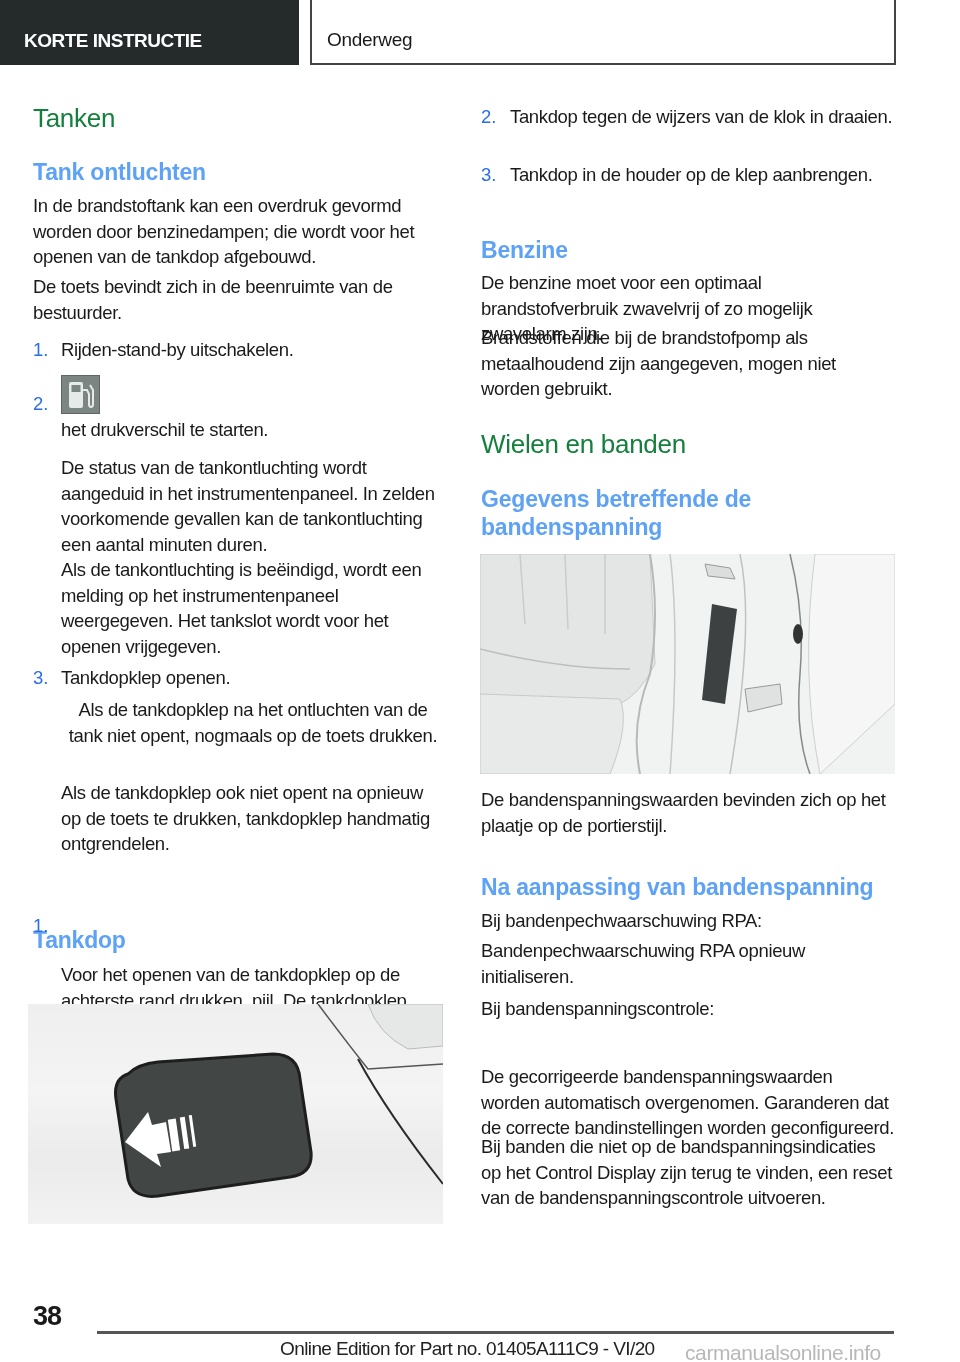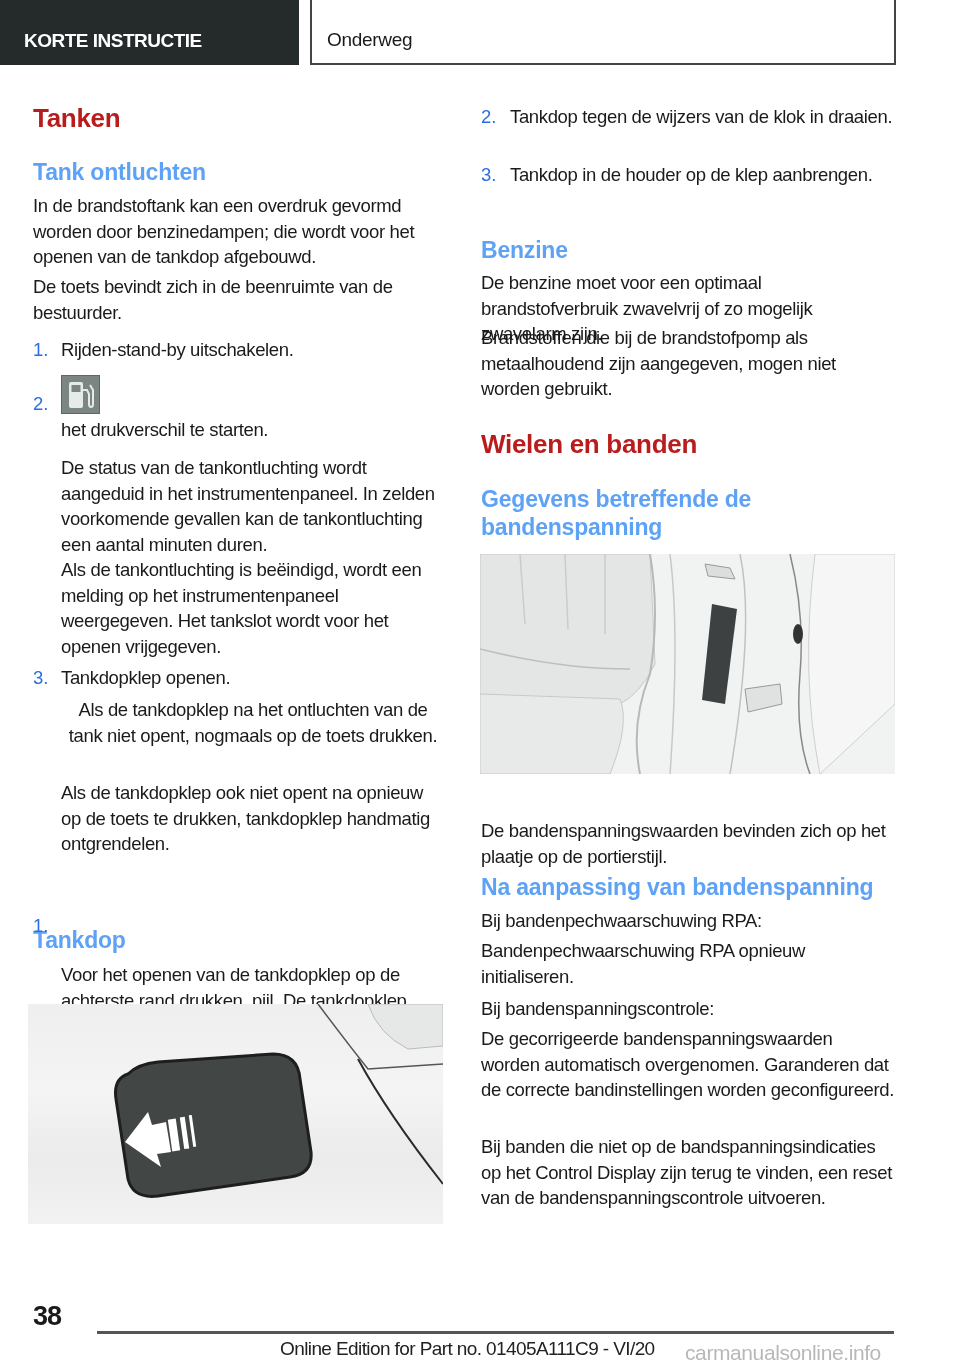--- a/index.html
+++ b/index.html
@@ -12,21 +12,21 @@
     background: #252b2b; color: #fff;
     font-size: 19px; font-weight: bold; letter-spacing: -0.5px;
     padding: 30px 0 0 24px;
   }
   .hdr-right {
     position: absolute; left: 310px; top: -2px; width: 586px; height: 67px;
     border: 2px solid #444; border-top: none; background: #fff;
     font-size: 19px; padding: 31px 0 0 15px; letter-spacing: -0.3px; color: #1a1a1a;
   }
 
-  .h1 { color: #b91c1c; font-weight: bold; font-size: 26px; letter-spacing: -0.3px; position: absolute; white-space: nowrap; }
+  .h1 { color: #15803d; font-weight: normal; font-size: 26px; letter-spacing: -0.3px; position: absolute; white-space: nowrap; }
   .h2 { color: #5ea2f5; font-weight: bold; font-size: 23px; letter-spacing: -0.2px; position: absolute; line-height: 28px; }
   .p { position: absolute; font-size: 18.5px; line-height: 25.7px; letter-spacing: -0.35px; color: #1a1a1a; }
   .num { position: absolute; color: #2b6de3; font-size: 18.5px; line-height: 25.7px; }
   .fuel-btn {
     display: inline-block; width: 39px; height: 39px; background: #7b8581;
     border: 1px solid #5e6764; vertical-align: -4px; margin-right: 10px; position: relative;
   }
   .fuel-btn svg { position: absolute; left: 5px; top: 4px; }
 
   .img { position: absolute; overflow: hidden; }
@@ -113,26 +113,26 @@
       <path d="M260 0 Q275 70 250 220" stroke="#c0c2c2" stroke-width="1.5" fill="none"></path>
       <polygon points="232,50 257,55 245,150 222,146" fill="#3d4141"></polygon>
       <path d="M225 10 L250 14 L255 25 L228 22 Z" fill="#dcdede" stroke="#999"></path>
       <path d="M265 135 L300 130 L302 150 L268 158 Z" fill="#e0e2e2" stroke="#999"></path>
       <path d="M310 0 Q325 60 320 120 Q315 180 330 220" stroke="#888" stroke-width="1.5" fill="none"></path>
       <path d="M335 0 L415 0 L415 150 L340 220 Q320 120 335 0 Z" fill="#f6f6f6" stroke="#cfcfcf"></path>
       <ellipse cx="318" cy="80" rx="5" ry="10" fill="#333"></ellipse>
     </svg>
   </div>
 
-  <div class="p" style="left:481px; top:787px; width:414px;margin-top:31px;">De bandenspanningswaarden bevinden zich op het plaatje op de portierstijl.</div>
+  <div class="p" style="left:481px; top:787px; width:414px;">De bandenspanningswaarden bevinden zich op het plaatje op de portierstijl.</div>
 
   <div class="h2" style="left:481px; top:873px; white-space:nowrap;">Na aanpassing van bandenspanning</div>
   <div class="p" style="left:481px; top:908px; width:414px;">Bij bandenpechwaarschuwing RPA:</div>
   <div class="p" style="left:481px; top:938px; width:414px;">Bandenpechwaarschuwing RPA opnieuw initialiseren.</div>
   <div class="p" style="left:481px; top:996px; width:414px;">Bij bandenspanningscontrole:</div>
-  <div class="p" style="left:481px; top:1026px; width:414px;">De gecorrigeerde bandenspanningswaarden worden automatisch overgenomen. Garanderen dat de correcte bandinstellingen worden geconfigureerd.</div>
+  <div class="p" style="left:481px; top:1064px; width:414px;">De gecorrigeerde bandenspanningswaarden worden automatisch overgenomen. Garanderen dat de correcte bandinstellingen worden geconfigureerd.</div>
   <div class="p" style="left:481px; top:1134px; width:414px;">Bij banden die niet op de bandspanningsindicaties op het Control Display zijn terug te vinden, een reset van de bandenspanningscontrole uitvoeren.</div>
 </div>
 
 <div class="page-num">38</div>
 <div class="footer-rule"></div>
 <div class="footer-text">Online Edition for Part no. 01405A111C9 - VI/20</div>
 <div class="watermark">carmanualsonline.info</div>
 
 </body></html>

